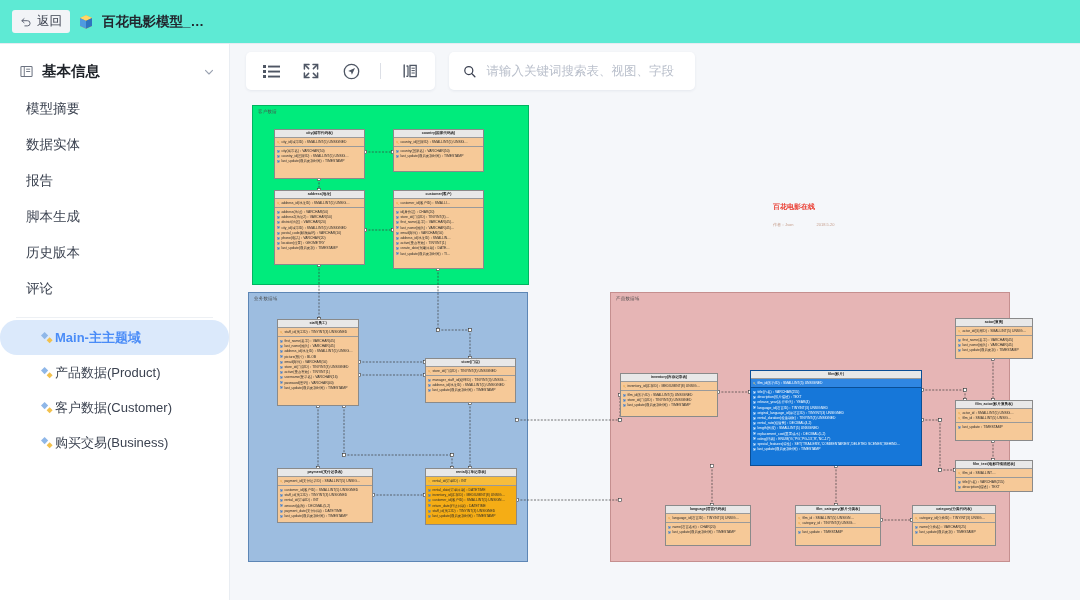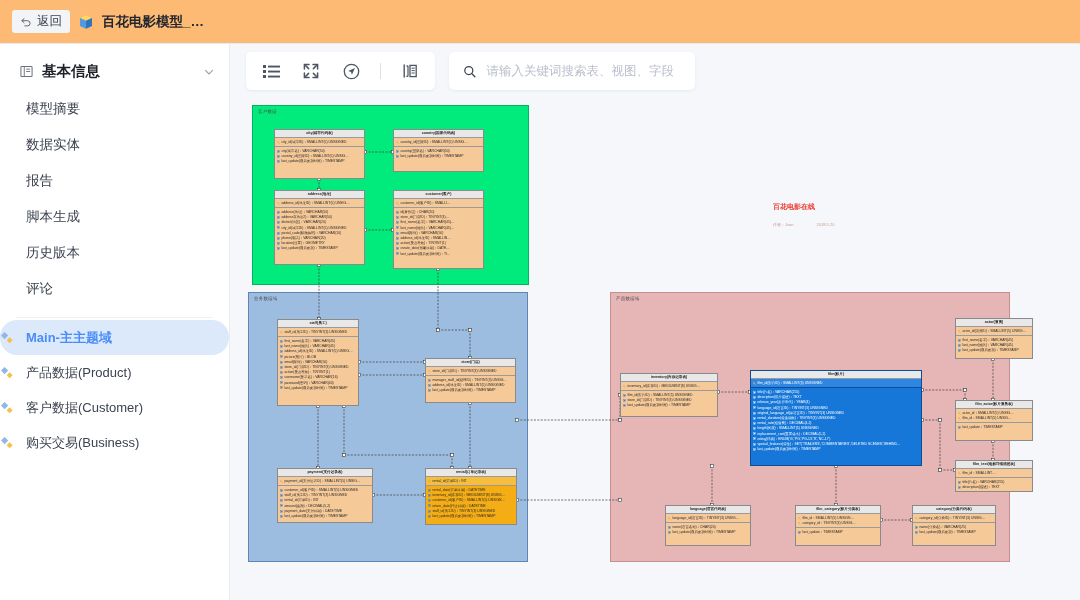--- a/index.html
+++ b/index.html
@@ -8,21 +8,21 @@
     font-family: "Liberation Sans", "DejaVu Sans", sans-serif;
     font-size: 13px;
     color: #303133;
     background: #ffffff;
   }
   .app { width: 1080px; height: 600px; display: flex; flex-direction: column; }
 
   
   .topbar {
     height: 44px; min-height: 44px; display: flex; align-items: stretch;
-    background: #fdba74; border-bottom: 1px solid #e6ebf2;
+    background: #5eead4; border-bottom: 1px solid #e6ebf2;
   }
   .tb-left { width: 230px; display: flex; align-items: center; gap: 8px; padding-left: 12px; }
   .back-btn {
     display: flex; align-items: center; gap: 4px;
     background: #f2f4f7; border-radius: 3px; padding: 3px 8px;
     font-size: 12.5px; color: #3f4552; cursor: pointer;
   }
   .back-btn svg { display:block; }
   .cube-ico { width: 16px; height: 16px; display:block; }
   .model-name { font-size: 13.5px; font-weight: 700; color: #22262e; white-space: nowrap;
@@ -45,21 +45,21 @@
   .side-head .sp { flex: 1; }
   .chev { width: 12px; height: 12px; }
   .side-item {
     height: 36px; display: flex; align-items: center; padding-left: 26px;
     font-size: 13.5px; color: #3b4250; cursor: pointer;
   }
   .side-sep { height: 1px; background: #edf0f4; margin: 10px 16px 2px 16px; }
   .theme-head { display: flex; align-items: center; padding: 10px 18px 10px 20px; gap: 9px; }
   .theme-head .ttl { font-size: 14.5px; font-weight: 700; color: #1f2329; }
   .theme-head .sp { flex: 1; }
-  .theme-item { height: 35px; display: flex; align-items: center; gap: 12px; 
+  .theme-item { height: 35px; display: flex; align-items: center; gap: 1px; padding-left: 40px;
     font-size: 13px; color: #3b4250; cursor: pointer; border-radius: 17px; }
   .theme-item.active { background: #dbe9fb; color: #4a8cf7; font-weight: 700; }
   .diamond-ico { width: 14px; height: 14px; flex: none; }
   .grid-ico { width: 13px; height: 13px; }
 
   
   .main { flex: 1; min-width: 0; display: flex; flex-direction: column; background: #f5f7fa; }
   .toolbar { height: 54px; min-height: 54px; display: flex; align-items: center; gap: 14px; padding: 0 16px; }
   .tool-group {
     height: 38px; background: #fff; border-radius: 5px; display: flex; align-items: center;

